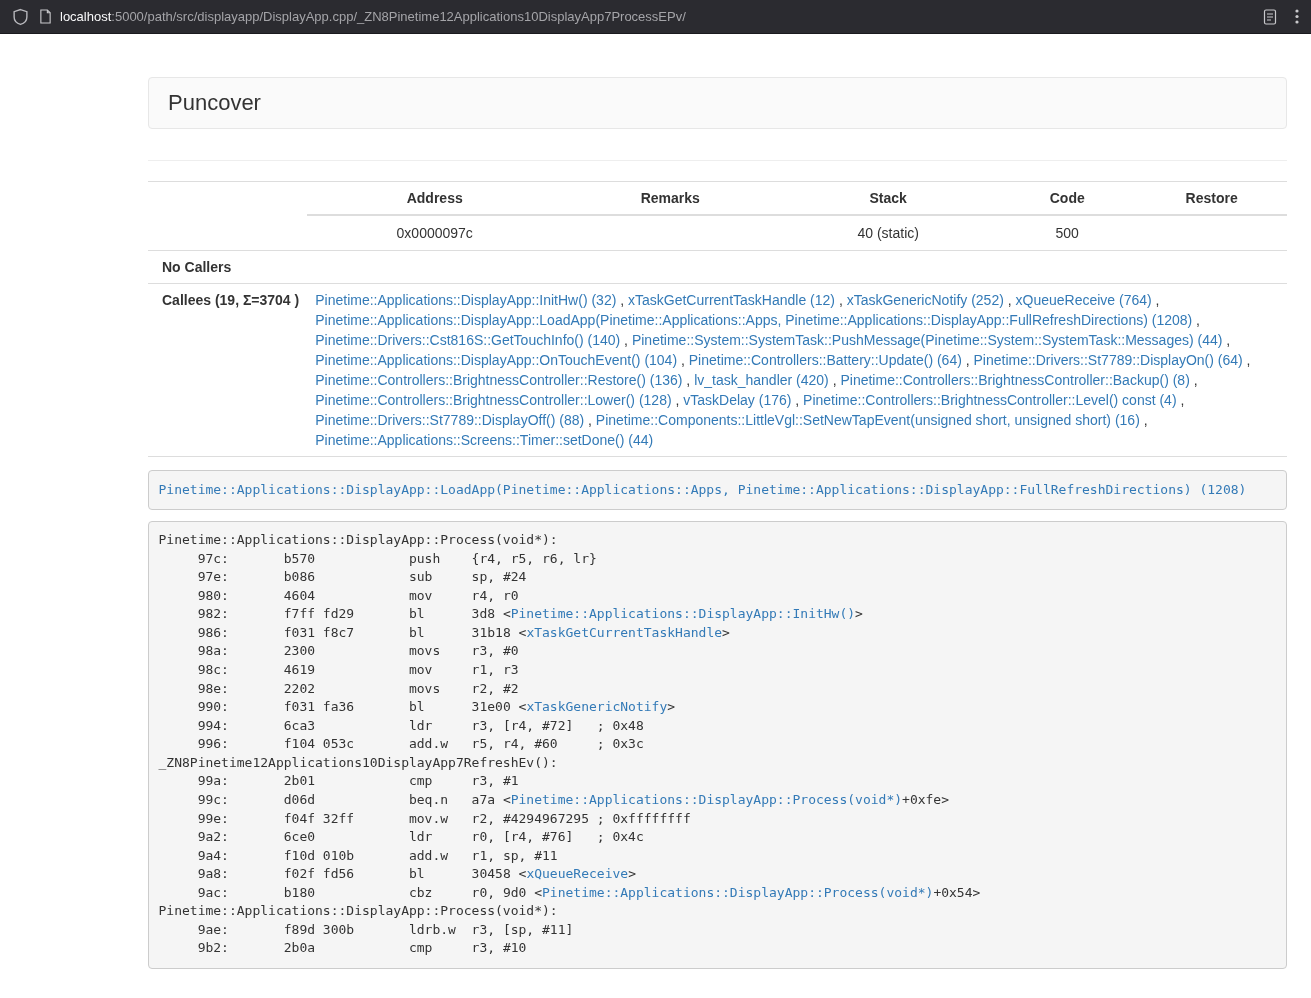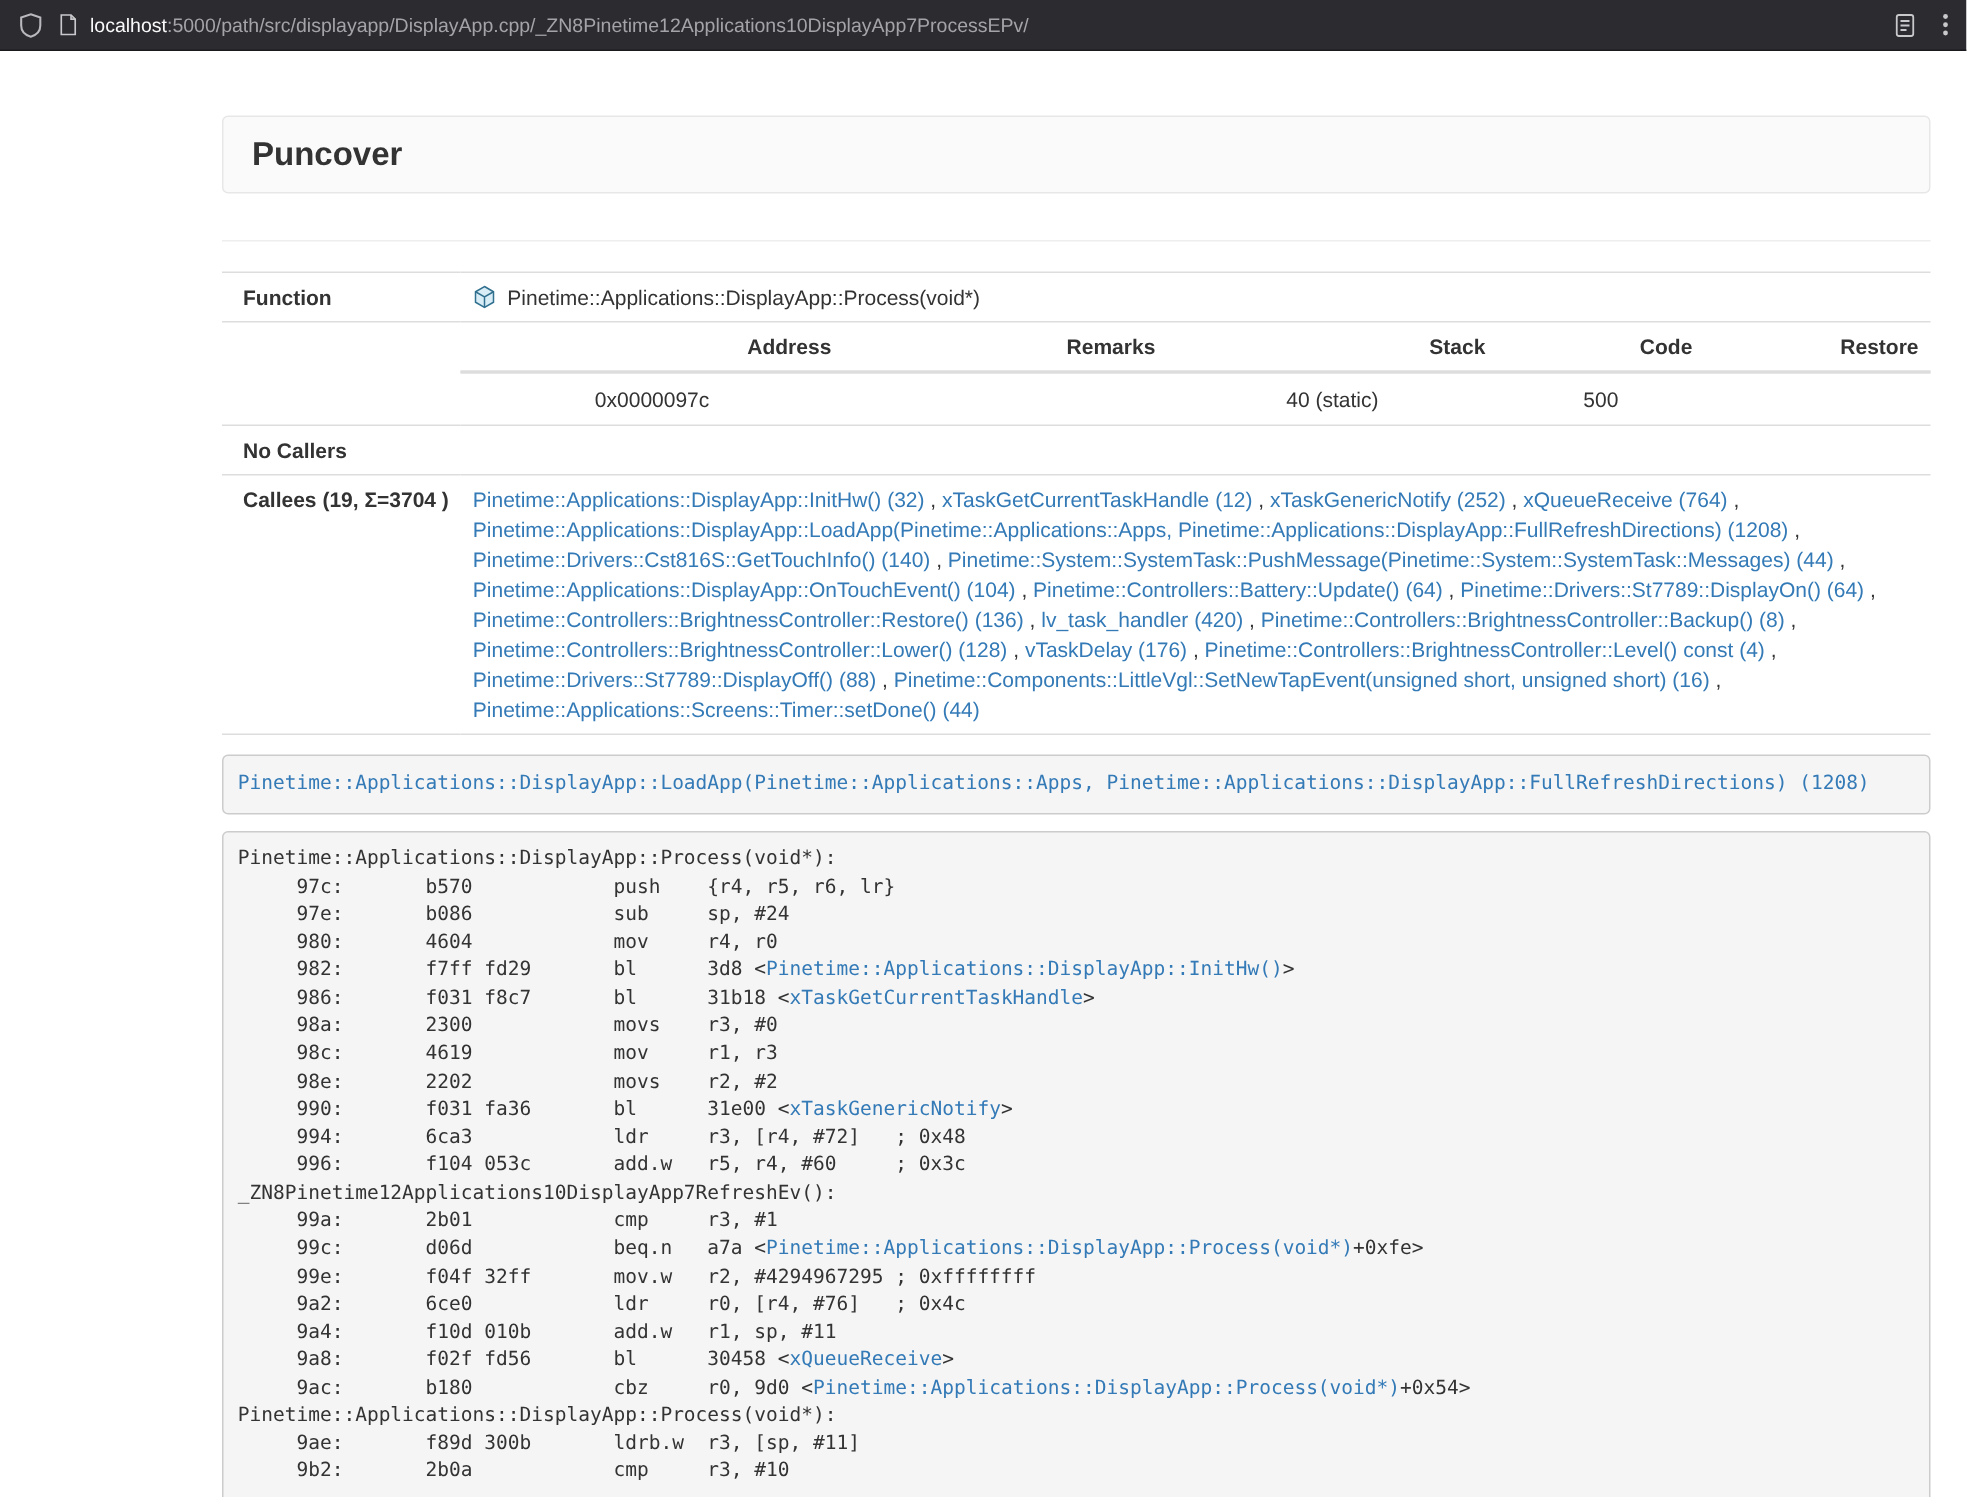--- a/index.html
+++ b/index.html
@@ -43,21 +43,20 @@
 
   .well {
     margin-top: 43px;
     background: #fafafa;
     border: 1px solid #e7e7e7;
     border-radius: 4px;
     padding: 11px 19px;
     font-size: 22px;
     line-height: 28px;
     color: #333;
-    font-weight: bold;
   }
 
   hr.rule { border: 0; border-top: 1px solid #eeeeee; margin: 31px 0 20px; }
 
   a { color: #337ab7; text-decoration: none; }
 
   .breadcrumb { margin: 0 0 13px 0; line-height: 20px; }
   .breadcrumb .sep { color: #333; padding: 0 4px; }
   .breadcrumb .line-no { color: #333; }
 
@@ -76,21 +75,21 @@
     font-weight: bold;
     padding-left: 14px;
     white-space: nowrap;
   }
   td.nopad { padding: 0 !important; }
 
   table.details { width: 100%; border-collapse: collapse; }
   table.details th {
     border-bottom: 2px solid #ddd;
     padding: 6px 8px;
-    text-align: right;
+    text-align: center;
     font-weight: bold;
     line-height: 20px;
   }
   table.details td { padding: 7px 8px; line-height: 20px; text-align: center; }
   .col-address { width: 255px; }
   .col-remarks { width: 216px; margin-top: 32px; }
   .col-stack   { width: 220px; }
   .col-code    { width: 138px; }
 
   .fn-icon { display: inline-block; width: 16px; height: 16px; vertical-align: -3px; margin-right: 7px; }
@@ -155,31 +154,20 @@
 
   <div class="well">
     <span>Puncover</span>
   </div>
 
   <hr class="rule">
 
 
   <table class="fn-table">
     <tbody>
-      <tr>
-        <th>Function</th>
-        <td>
-          <span class="fn-icon">
-            <svg width="16" height="16" viewBox="0 0 16 16">
-                <path d="M8 1l6 3.5v7L8 15l-6-3.5v-7L8 1z" fill="#d9edf7" stroke="#31708f" stroke-width="1"></path>
-                <path d="M2 4.5L8 8l6-3.5M8 8v7" fill="none" stroke="#31708f" stroke-width="1"></path>
-              </svg>
-          </span><span>Pinetime::Applications::DisplayApp::Process(void*)</span>
-        </td>
-      </tr>
       <tr>
         <th></th>
         <td class="nopad">
           <table class="details">
             <thead>
               <tr>
                 <th class="col-address">Address</th>
                 <th class="col-remarks">Remarks</th>
                 <th class="col-stack">Stack</th>
                 <th class="col-code">Code</th>

